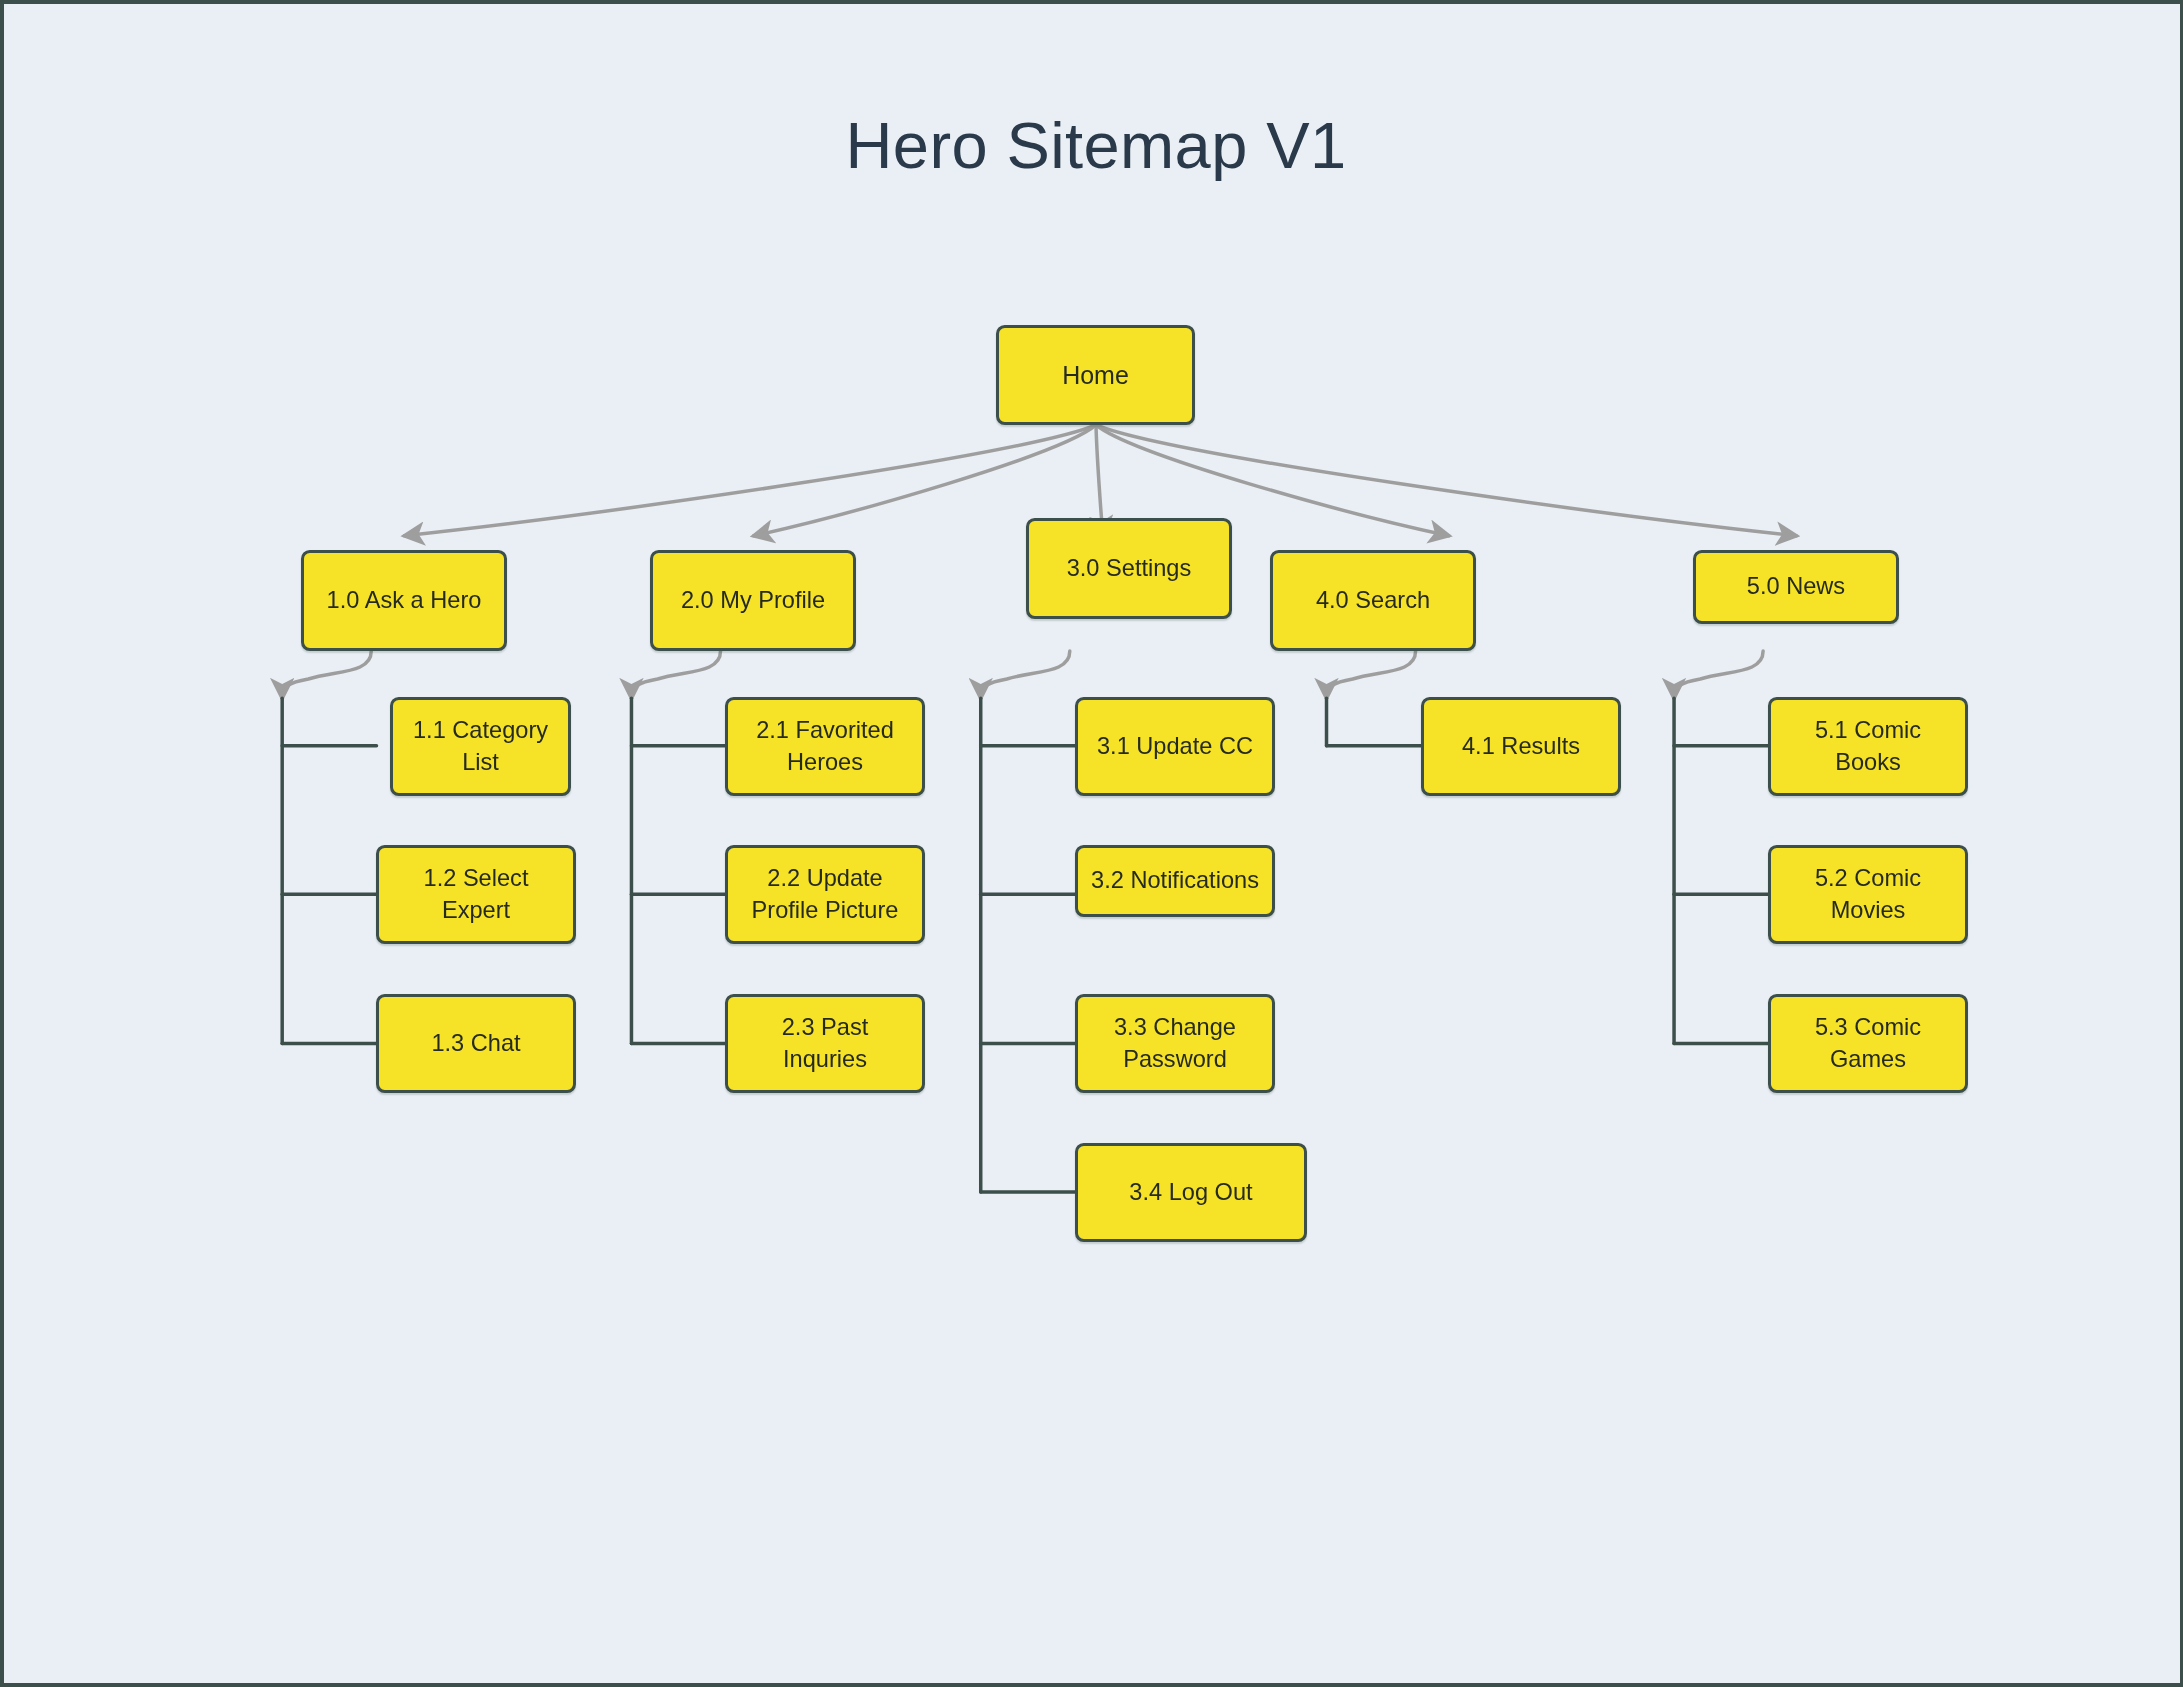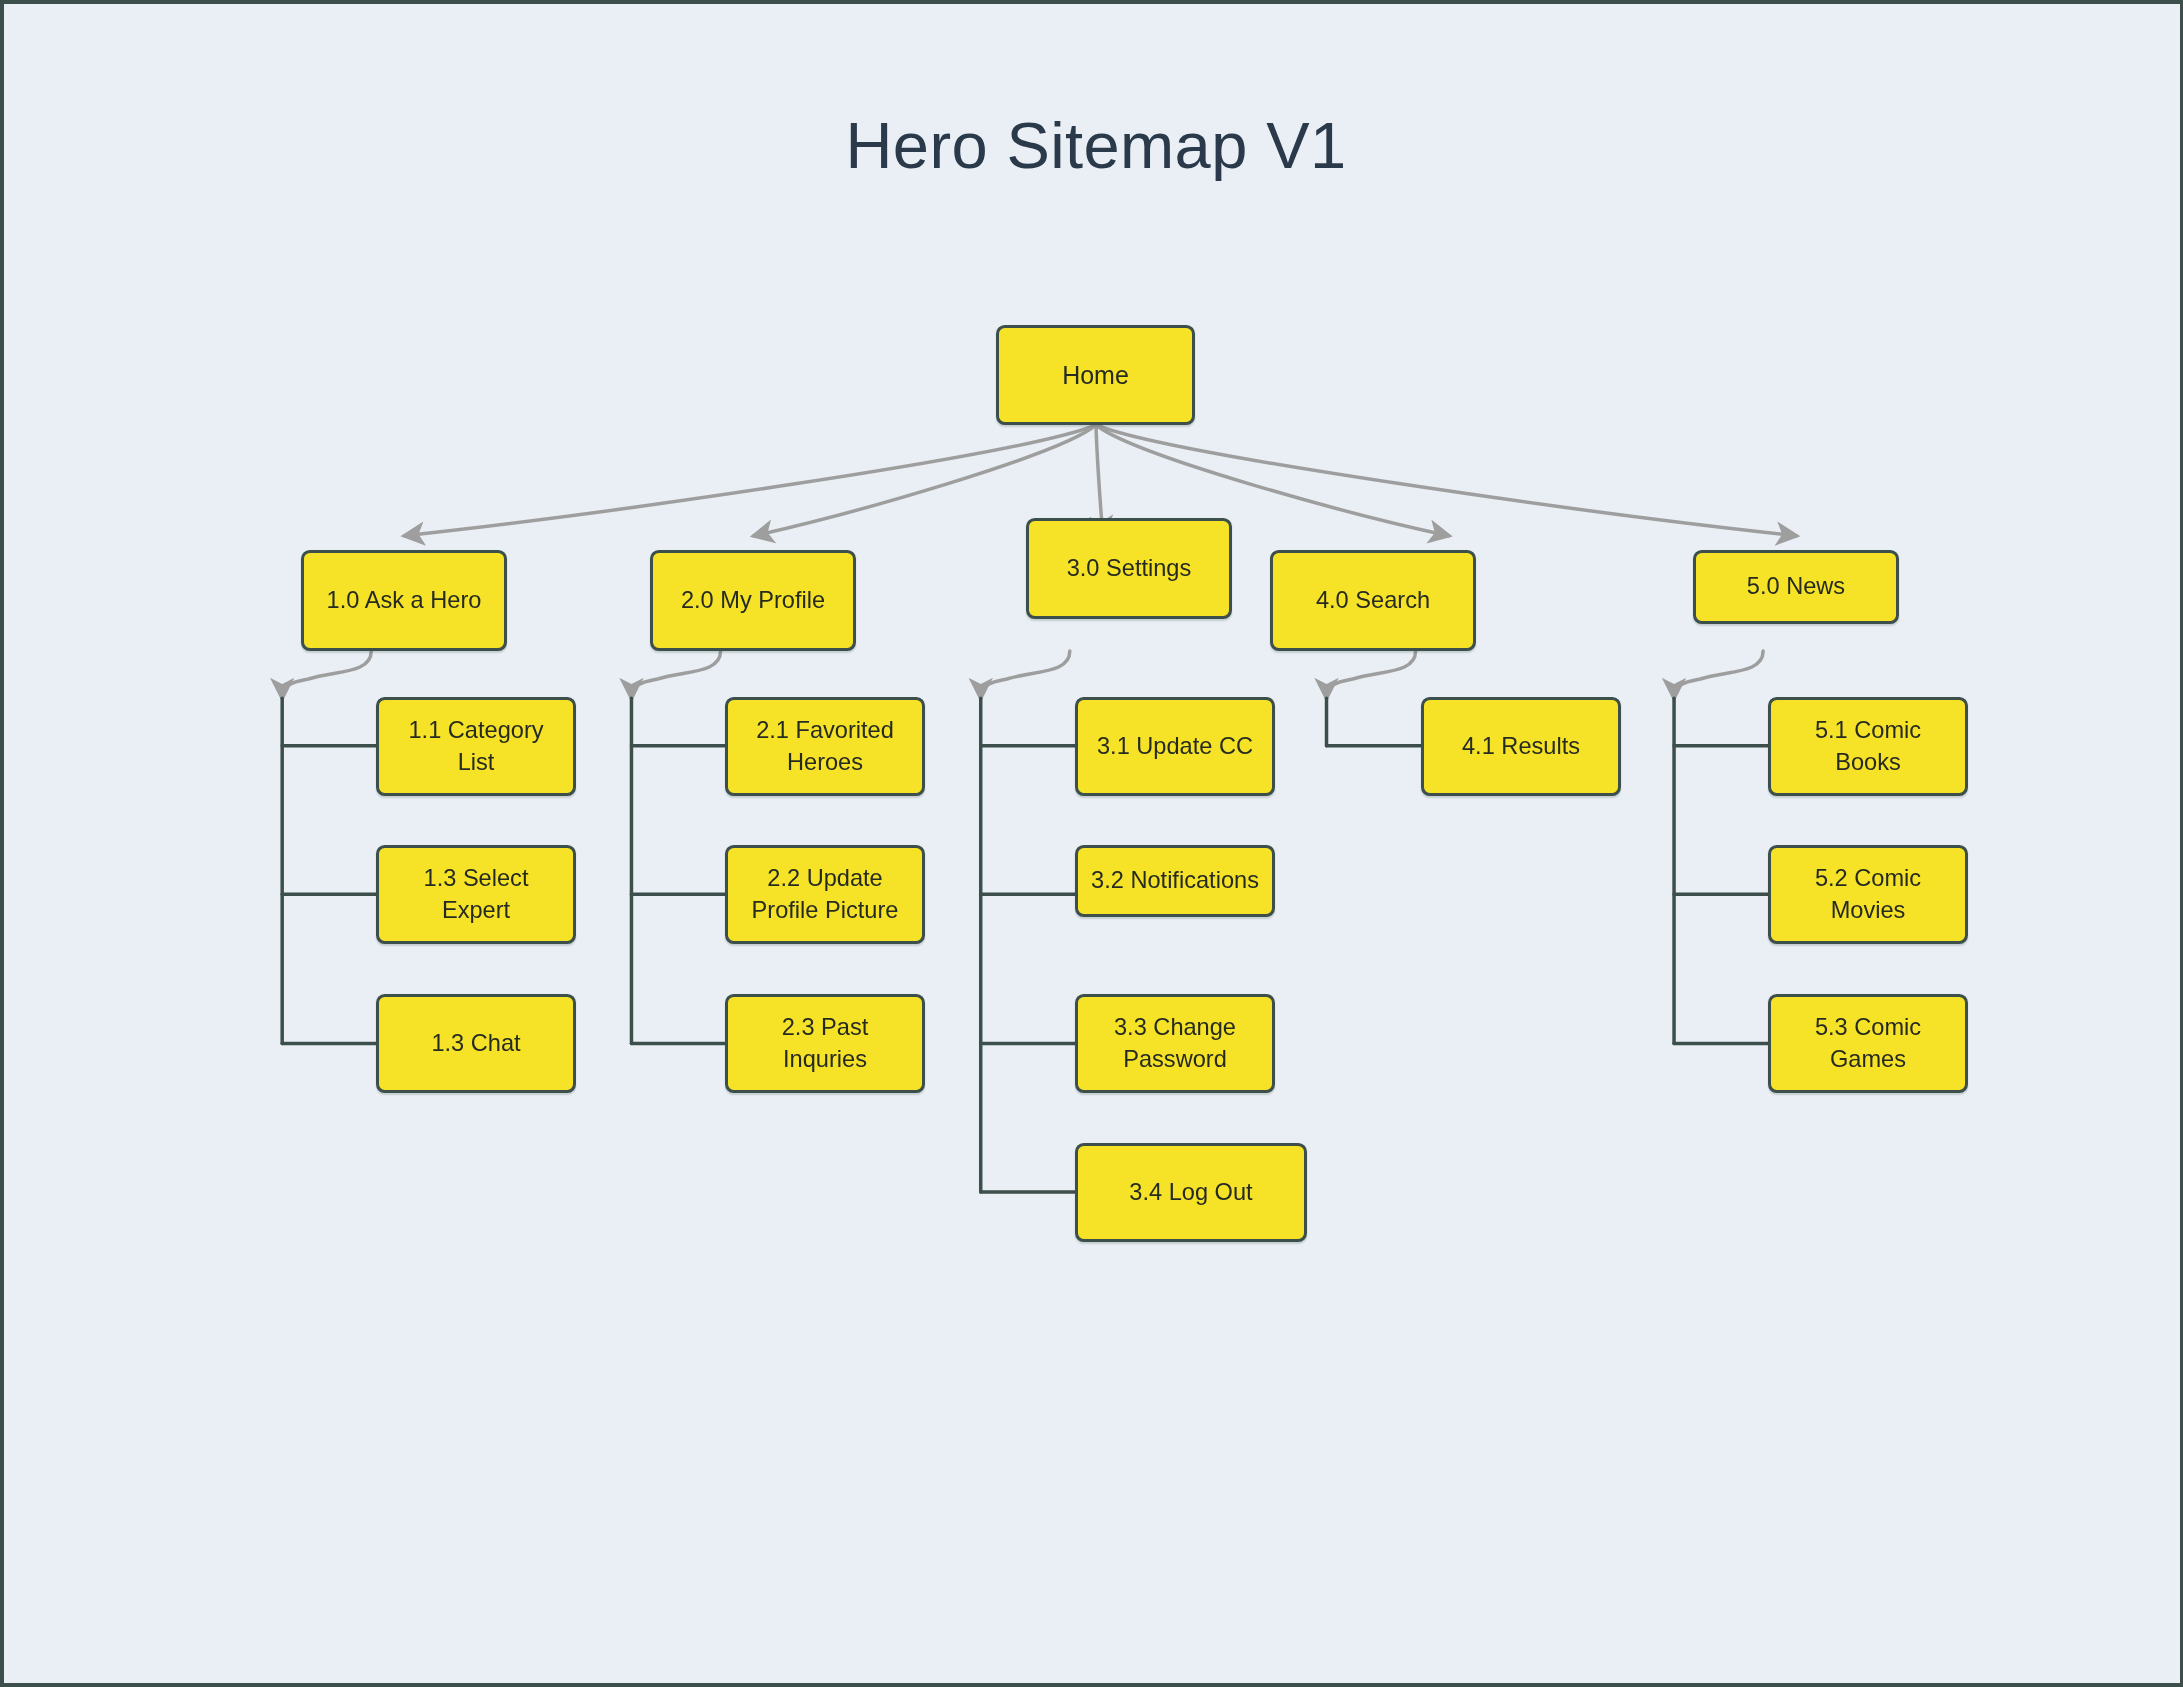--- a/index.html
+++ b/index.html
@@ -123,25 +123,25 @@
       </div>
       <div class="node" style="left: 996px; top: 514px; width: 206px; height: 101px; margin-left: 26px;">
         <span class="node-label">3.0 Settings</span>
       </div>
       <div class="node" style="left: 1266px; top: 546px; width: 206px; height: 101px;">
         <span class="node-label">4.0 Search</span>
       </div>
       <div class="node" style="left: 1689px; top: 546px; width: 206px; height: 74px;">
         <span class="node-label">5.0 News</span>
       </div>
-      <div class="node" style="left: 372px; top: 693px; width: 200px; height: 99px;">
+      <div class="node" style="left: 386px; top: 693px; width: 181px; height: 99px;">
         <span class="node-label">1.1 Category List</span>
       </div>
       <div class="node" style="left: 372px; top: 841px; width: 200px; height: 99px;">
-        <span class="node-label">1.3 Select Expert</span>
+        <span class="node-label">1.2 Select Expert</span>
       </div>
       <div class="node" style="left: 372px; top: 990px; width: 200px; height: 99px;">
         <span class="node-label">1.3 Chat</span>
       </div>
       <div class="node" style="left: 721px; top: 693px; width: 200px; height: 99px;">
         <span class="node-label">2.1 Favorited
 Heroes</span>
       </div>
       <div class="node" style="left: 721px; top: 841px; width: 200px; height: 99px;">
         <span class="node-label">2.2 Update

